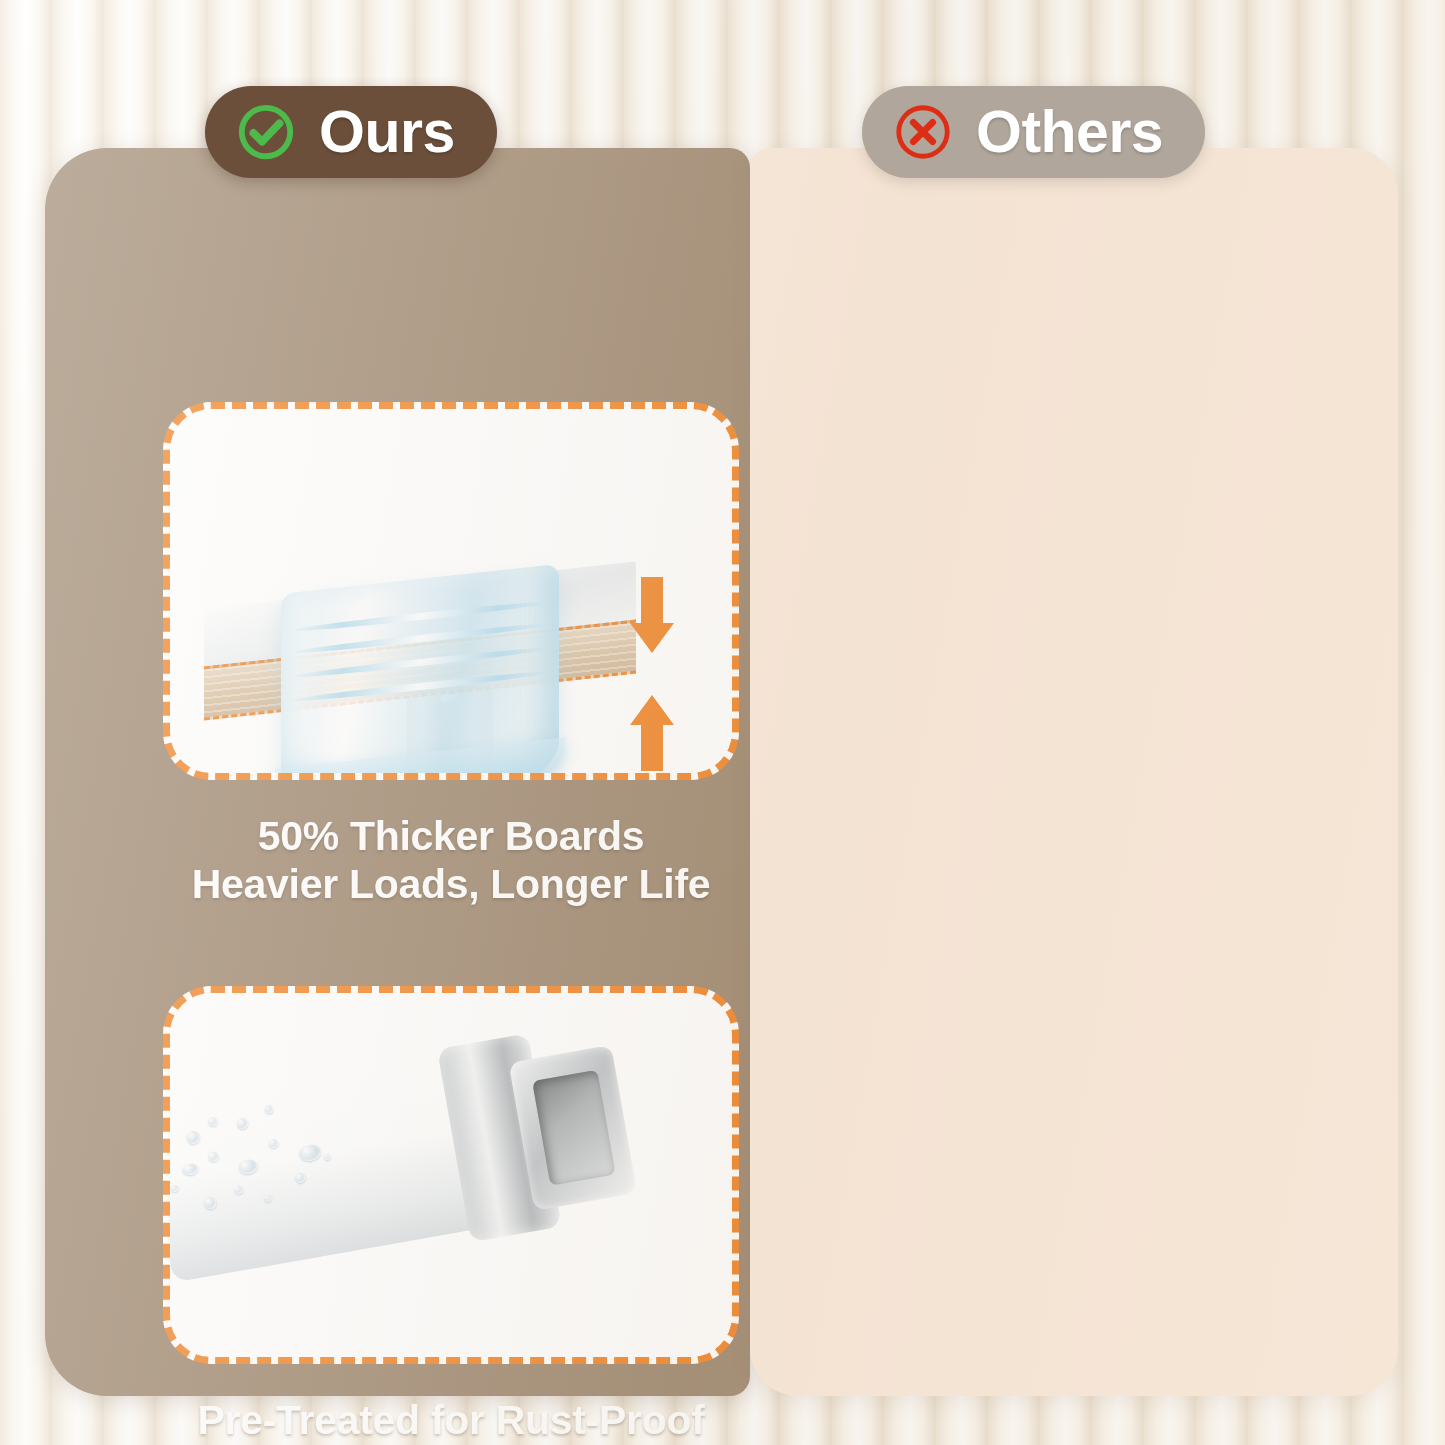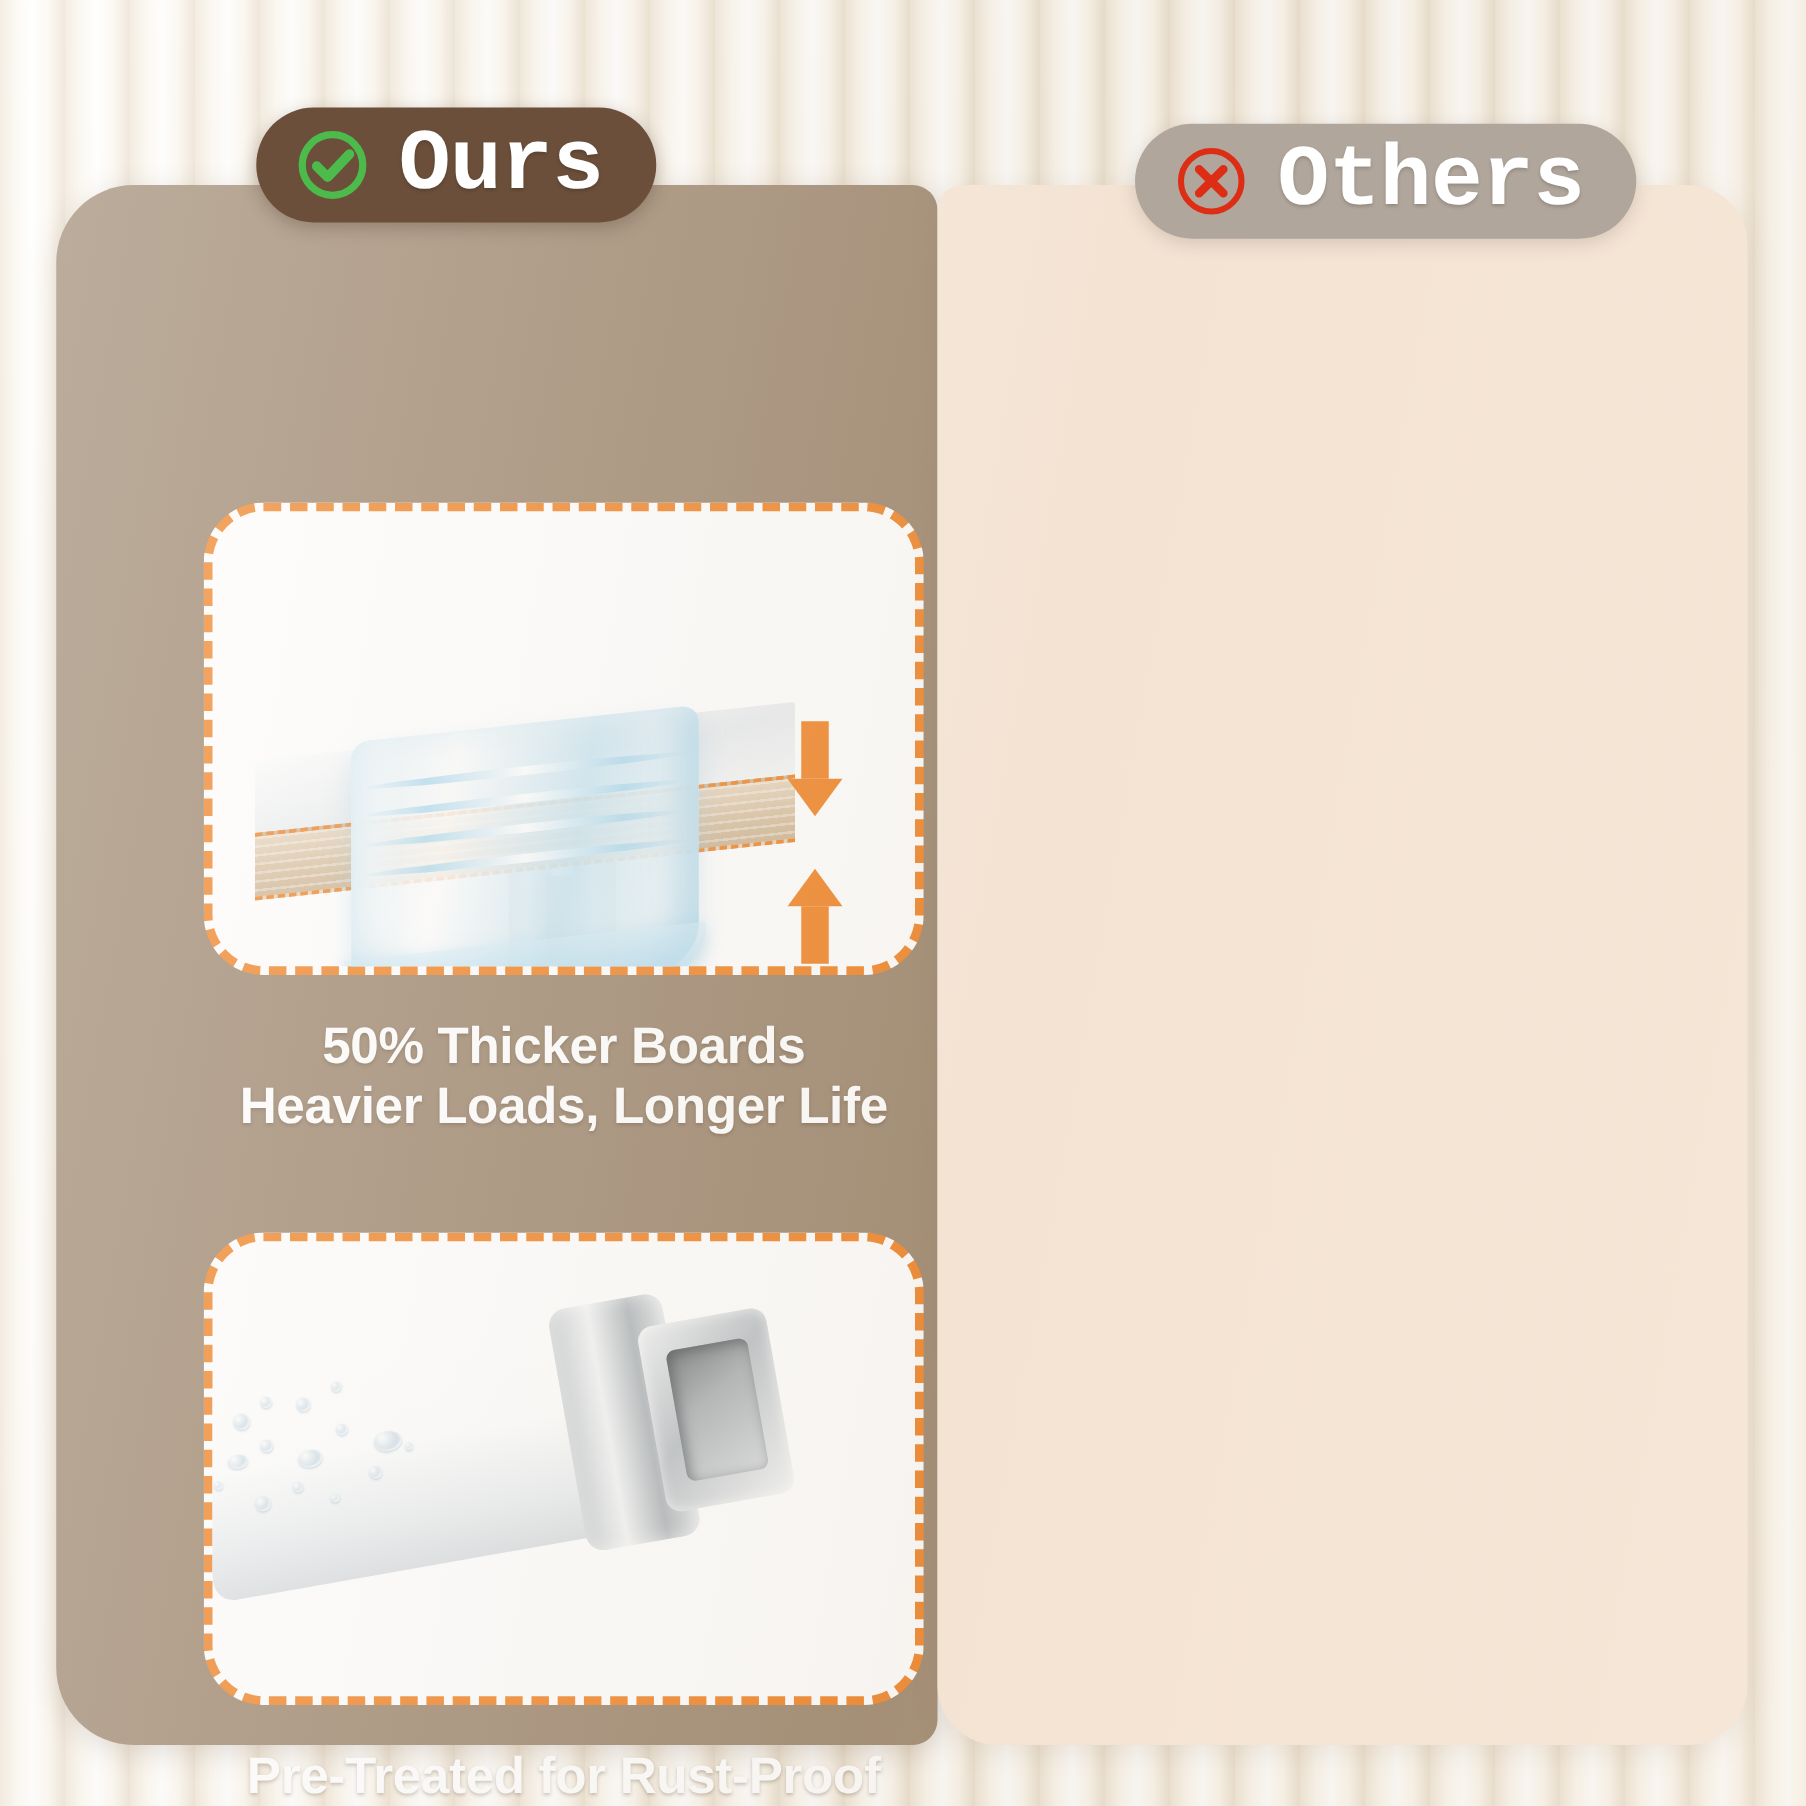--- a/index.html
+++ b/index.html
@@ -60,34 +60,32 @@
     padding: 0 42px 0 30px;
     height: 92px;
     z-index: 6;
   }
   #pill-ours {
     left: 205px; top: 86px;
     background: #6B4F3A;
     box-shadow: 0 4px 14px rgba(70,50,35,.30);
   }
   #pill-others {
-    left: 908px; top: 86px;
+    left: 862px; top: 86px;
     background: #B0A69B;
     box-shadow: 0 4px 14px rgba(120,105,90,.24);
-    margin-top: 13px;
   }
   .pill-label {
     color: #FFFFFF;
-    font-size: 69px;
+    font-size: 59px;
     font-weight: bold;
     letter-spacing: -.5px;
     line-height: 1;
     white-space: nowrap;
     text-shadow: 0 2px 3px rgba(0,0,0,.18);
-    font-family: Liberation Mono, monospace;
   }
   .pill-icon { width: 62px; height: 62px; flex: none; display: block; }
 
   
   .photo {
     position: absolute;
     border: 7px dashed #F08020;
     border-radius: 48px;
     overflow: hidden;
   }

